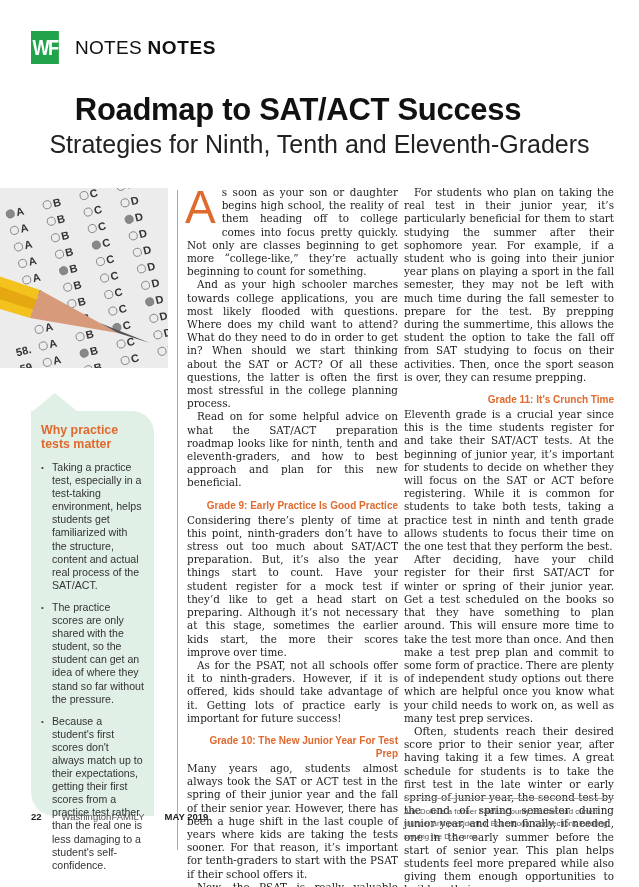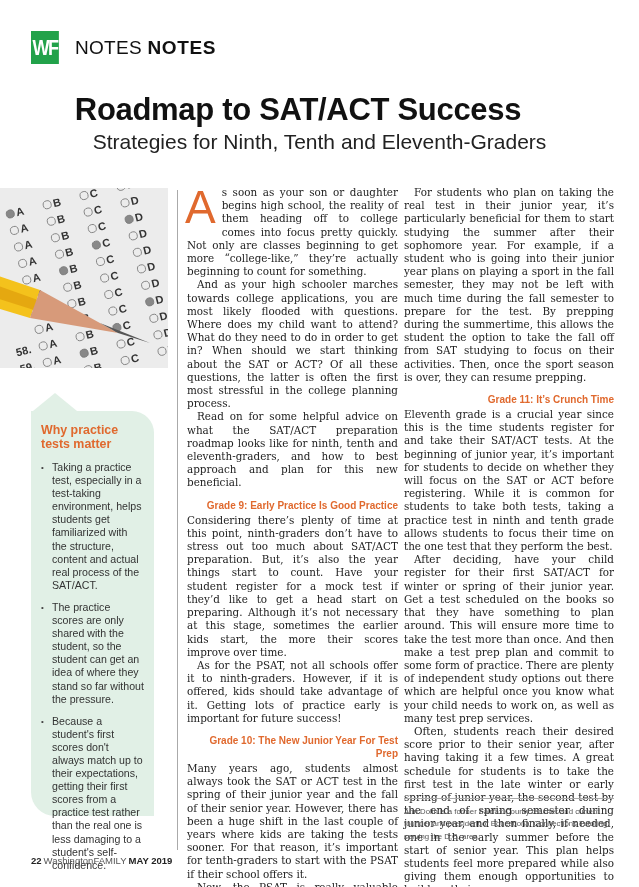--- a/index.html
+++ b/index.html
@@ -5,21 +5,21 @@
   html, body { margin: 0; padding: 0; background: #ffffff; }
   body { width: 639px; height: 887px; position: relative; overflow: hidden; font-family: "DejaVu Serif", serif; color: #222; }
 
   .header { position: absolute; left: 31px; top: 31px; display: flex; align-items: center; }
   .wf-logo { width: 34px; height: 33px; background: #22a24a; color: #fff; font-family: "Liberation Sans", sans-serif; font-weight: 700; font-size: 22px; letter-spacing: -2px; display: flex; align-items: center; justify-content: center; transform: scaleX(0.82); transform-origin: left center; }
   .section-label { margin-left: 10px; font-family: "Liberation Sans", sans-serif; font-size: 19px; letter-spacing: 0.3px; color: #111; }
   .section-label .light { font-weight: 400; }
   .section-label .bold { font-weight: 700; letter-spacing: 0.6px; }
 
   .title { position: absolute; left: 0; width: 596px; top: 92px; text-align: center; font-family: "Liberation Sans", sans-serif; font-weight: 700; font-size: 31px; letter-spacing: -0.3px; color: #111; }
-  .subtitle { position: absolute; left: 0; width: 639px; top: 130px; text-align: center; font-family: "Liberation Sans", sans-serif; font-weight: 400; font-size: 21px; color: #222; }
+  .subtitle { position: absolute; left: 0; width: 639px; top: 130px; text-align: center; font-family: "Liberation Sans", sans-serif; font-weight: 400; font-size: 25px; color: #222; }
   .byline { position: absolute; left: 0; width: 639px; top: 158px; font-family: "Liberation Sans", sans-serif; font-size: 9.5px; color: #222; letter-spacing: 0.2px; margin-top: 38px; }
 
   .photo { position: absolute; left: 0; top: 188px; width: 168px; height: 180px; overflow: hidden; background: linear-gradient(160deg, #efefef 0%, #e2e2e2 50%, #d8d8d8 100%); }
   .photo svg { width: 100%; height: 100%; display: block; }
 
   .callout-arrow { position: absolute; left: 33px; top: 393px; width: 0; height: 0; border-left: 22px solid transparent; border-right: 22px solid transparent; border-bottom: 18px solid #e1f0e6; }
   .callout { position: absolute; left: 31px; top: 411px; width: 123px; height: 405px; background: #e1f0e6; border-top-right-radius: 22px; border-bottom-left-radius: 24px; padding: 12px 10px 24px 10px; box-sizing: border-box; }
   .callout-title { font-family: "Liberation Sans", sans-serif; font-weight: 700; color: #e0692e; font-size: 12.4px; line-height: 14px; margin: 0 0 10px 0; }
   .callout ul { margin: 0; padding: 0; list-style: none; }
   .callout li { position: relative; padding-left: 11px; font-family: "Liberation Sans", sans-serif; font-size: 10.6px; line-height: 13.1px; color: #333; margin-bottom: 9px; }
@@ -32,21 +32,21 @@
   .col-right { left: 404px; width: 210px; }
   .col p { margin: 0; text-indent: 10px; hyphens: auto; }
   .col p.noindent { text-indent: 0; }
   .col h3 { margin: 9px 0 2px 0; font-family: "Liberation Sans", sans-serif; font-weight: 700; font-size: 10px; line-height: 13px; color: #e0692e; text-align: right; }
 
   .dropcap { float: left; font-family: "Liberation Sans", sans-serif; font-size: 46px; line-height: 38px; color: #e0692e; margin: 2px 6px 0 -2px; font-weight: 400; }
 
   .bio-rule { position: absolute; left: 404px; top: 798px; width: 210px; height: 1px; background: #aaa; }
   .bio { position: absolute; left: 404px; top: 806px; width: 210px; font-family: "Liberation Sans", sans-serif; font-size: 7.8px; line-height: 12.4px; color: #555; }
 
-  .footer { position: absolute; left: 31px; top: 855px; font-family: "Liberation Sans", sans-serif; font-size: 9.5px; color: #222; display: flex; gap: 2px; align-items: baseline; }
+  .footer { position: absolute; left: 31px; top: 811px; font-family: "Liberation Sans", sans-serif; font-size: 9.5px; color: #222; display: flex; gap: 20px; align-items: baseline; }
   .footer .page-num { font-weight: 700; }
   .footer .mag { color: #555; }
   .footer .issue { font-weight: 700; }
 </style>
 </head>
 <body>
 
 <div class="header">
   <div class="wf-logo">WF</div>
   <div class="section-label">

